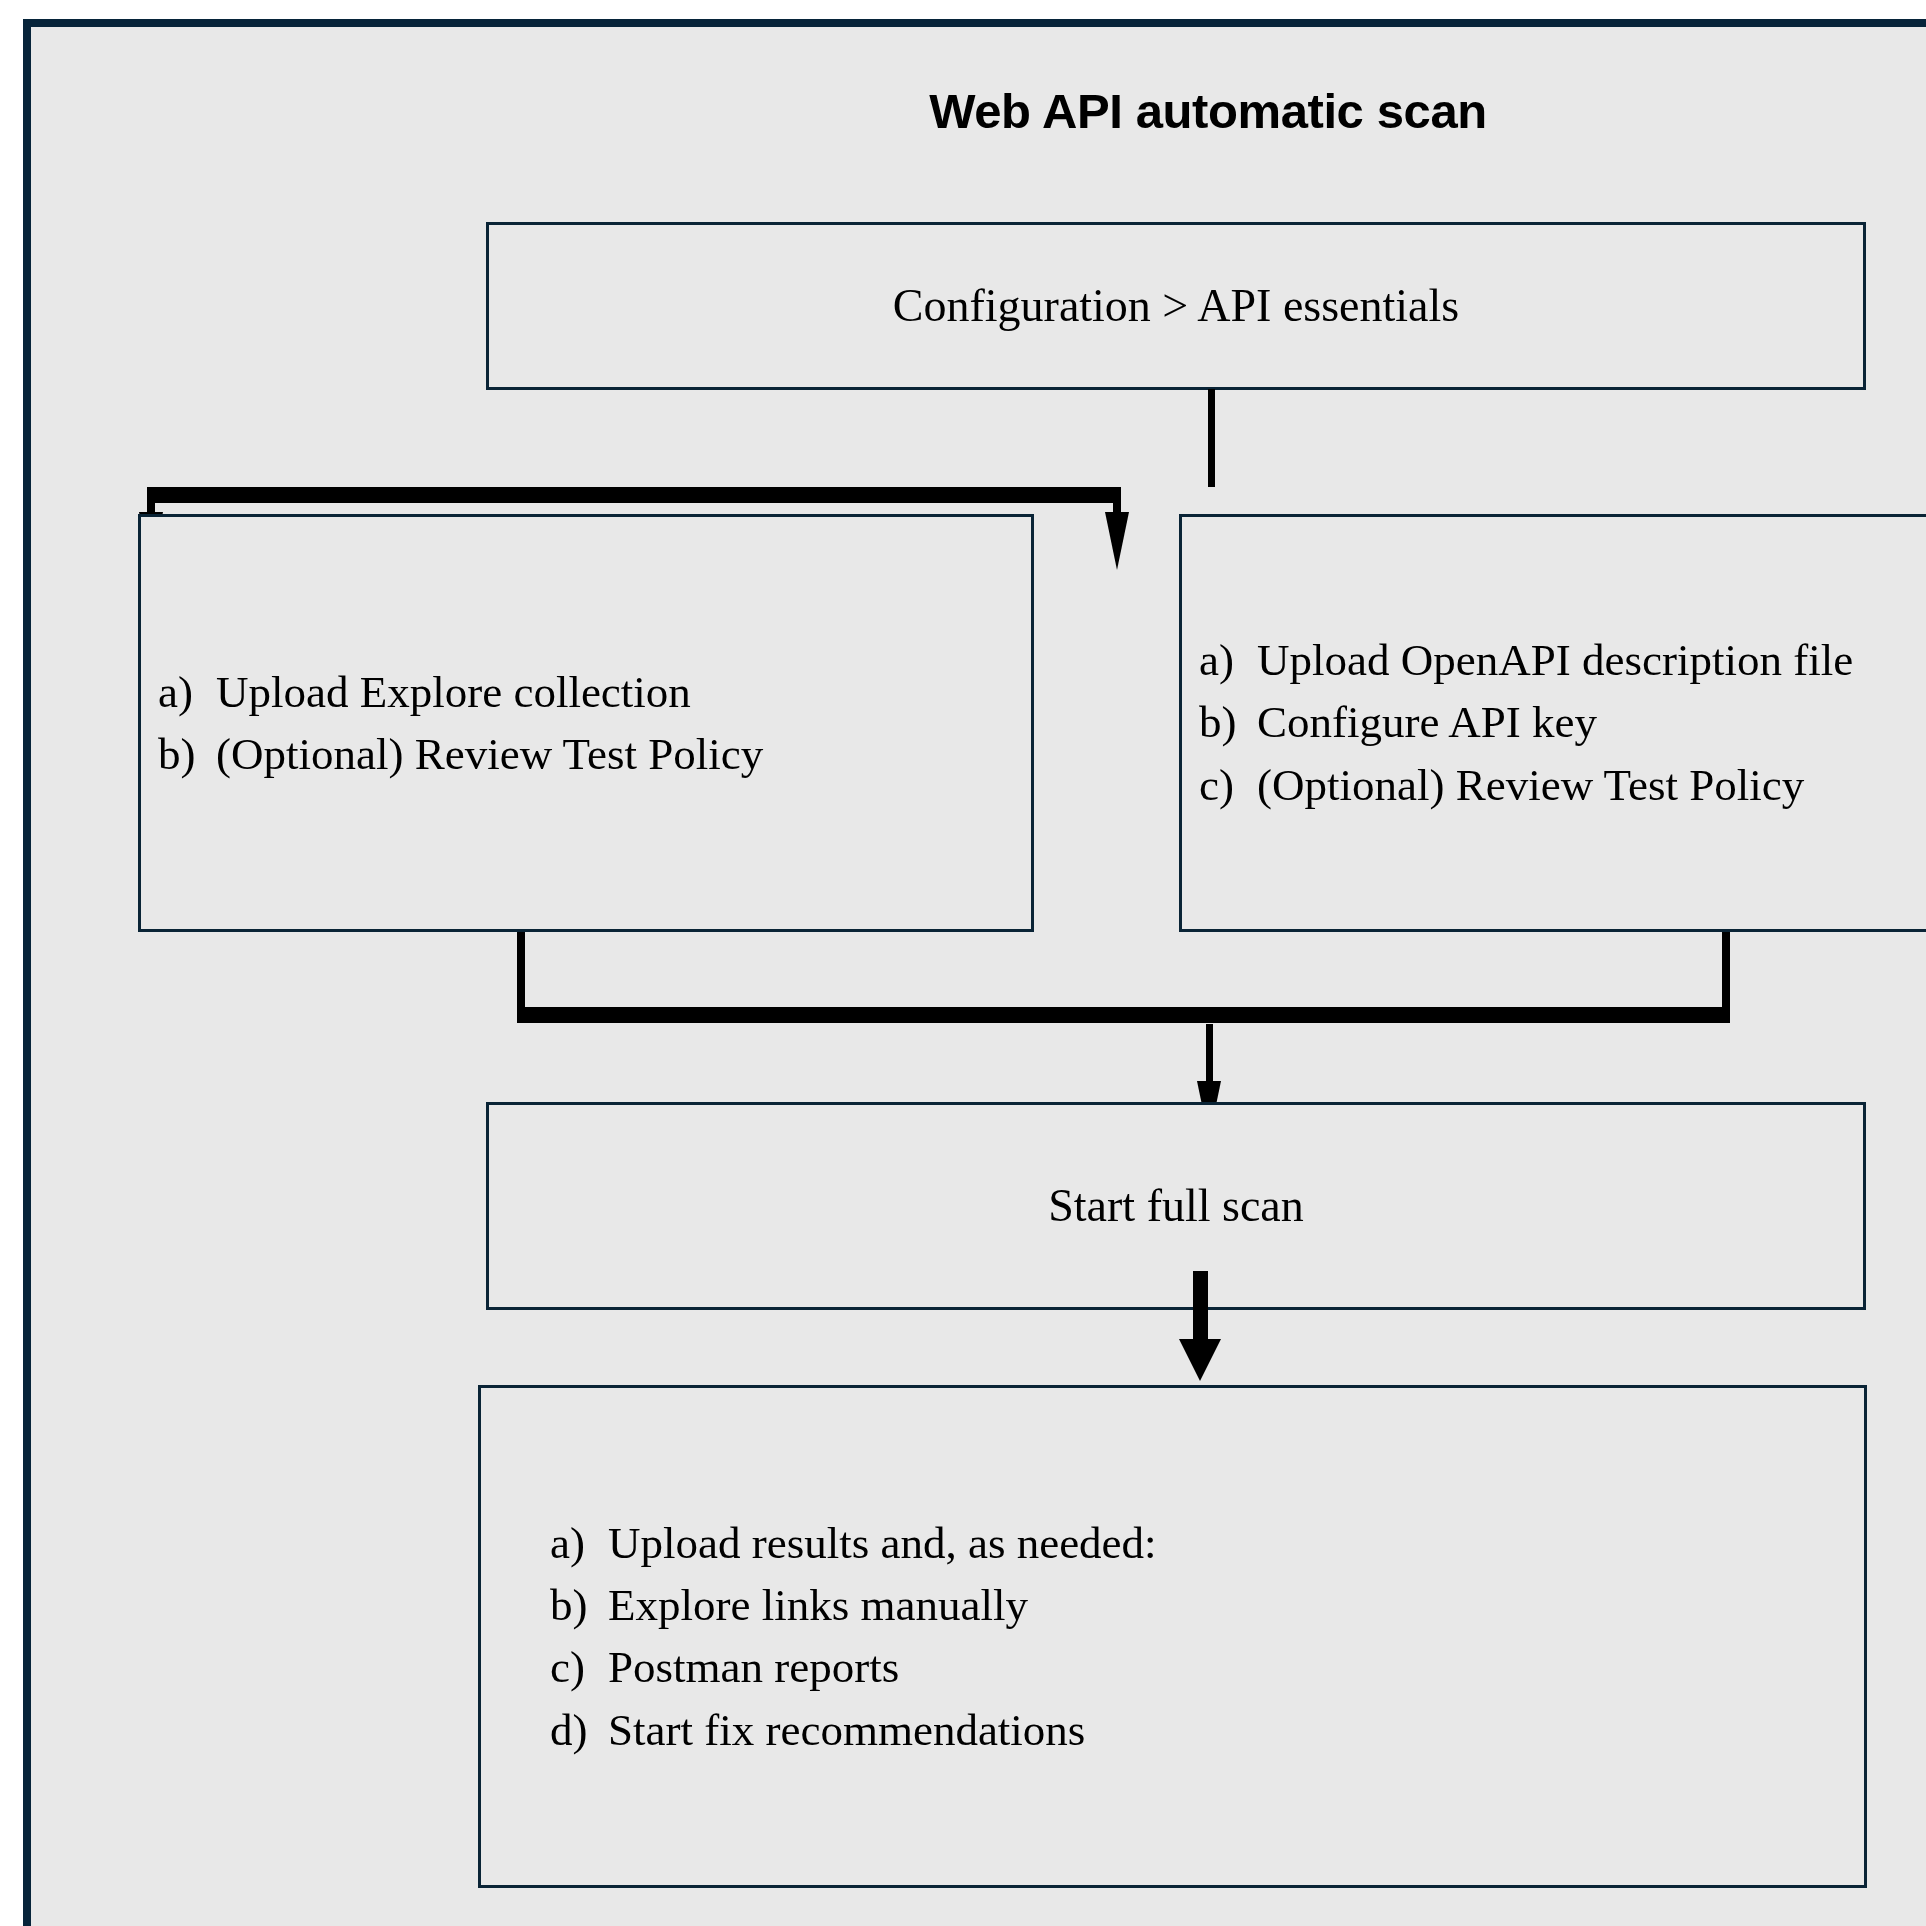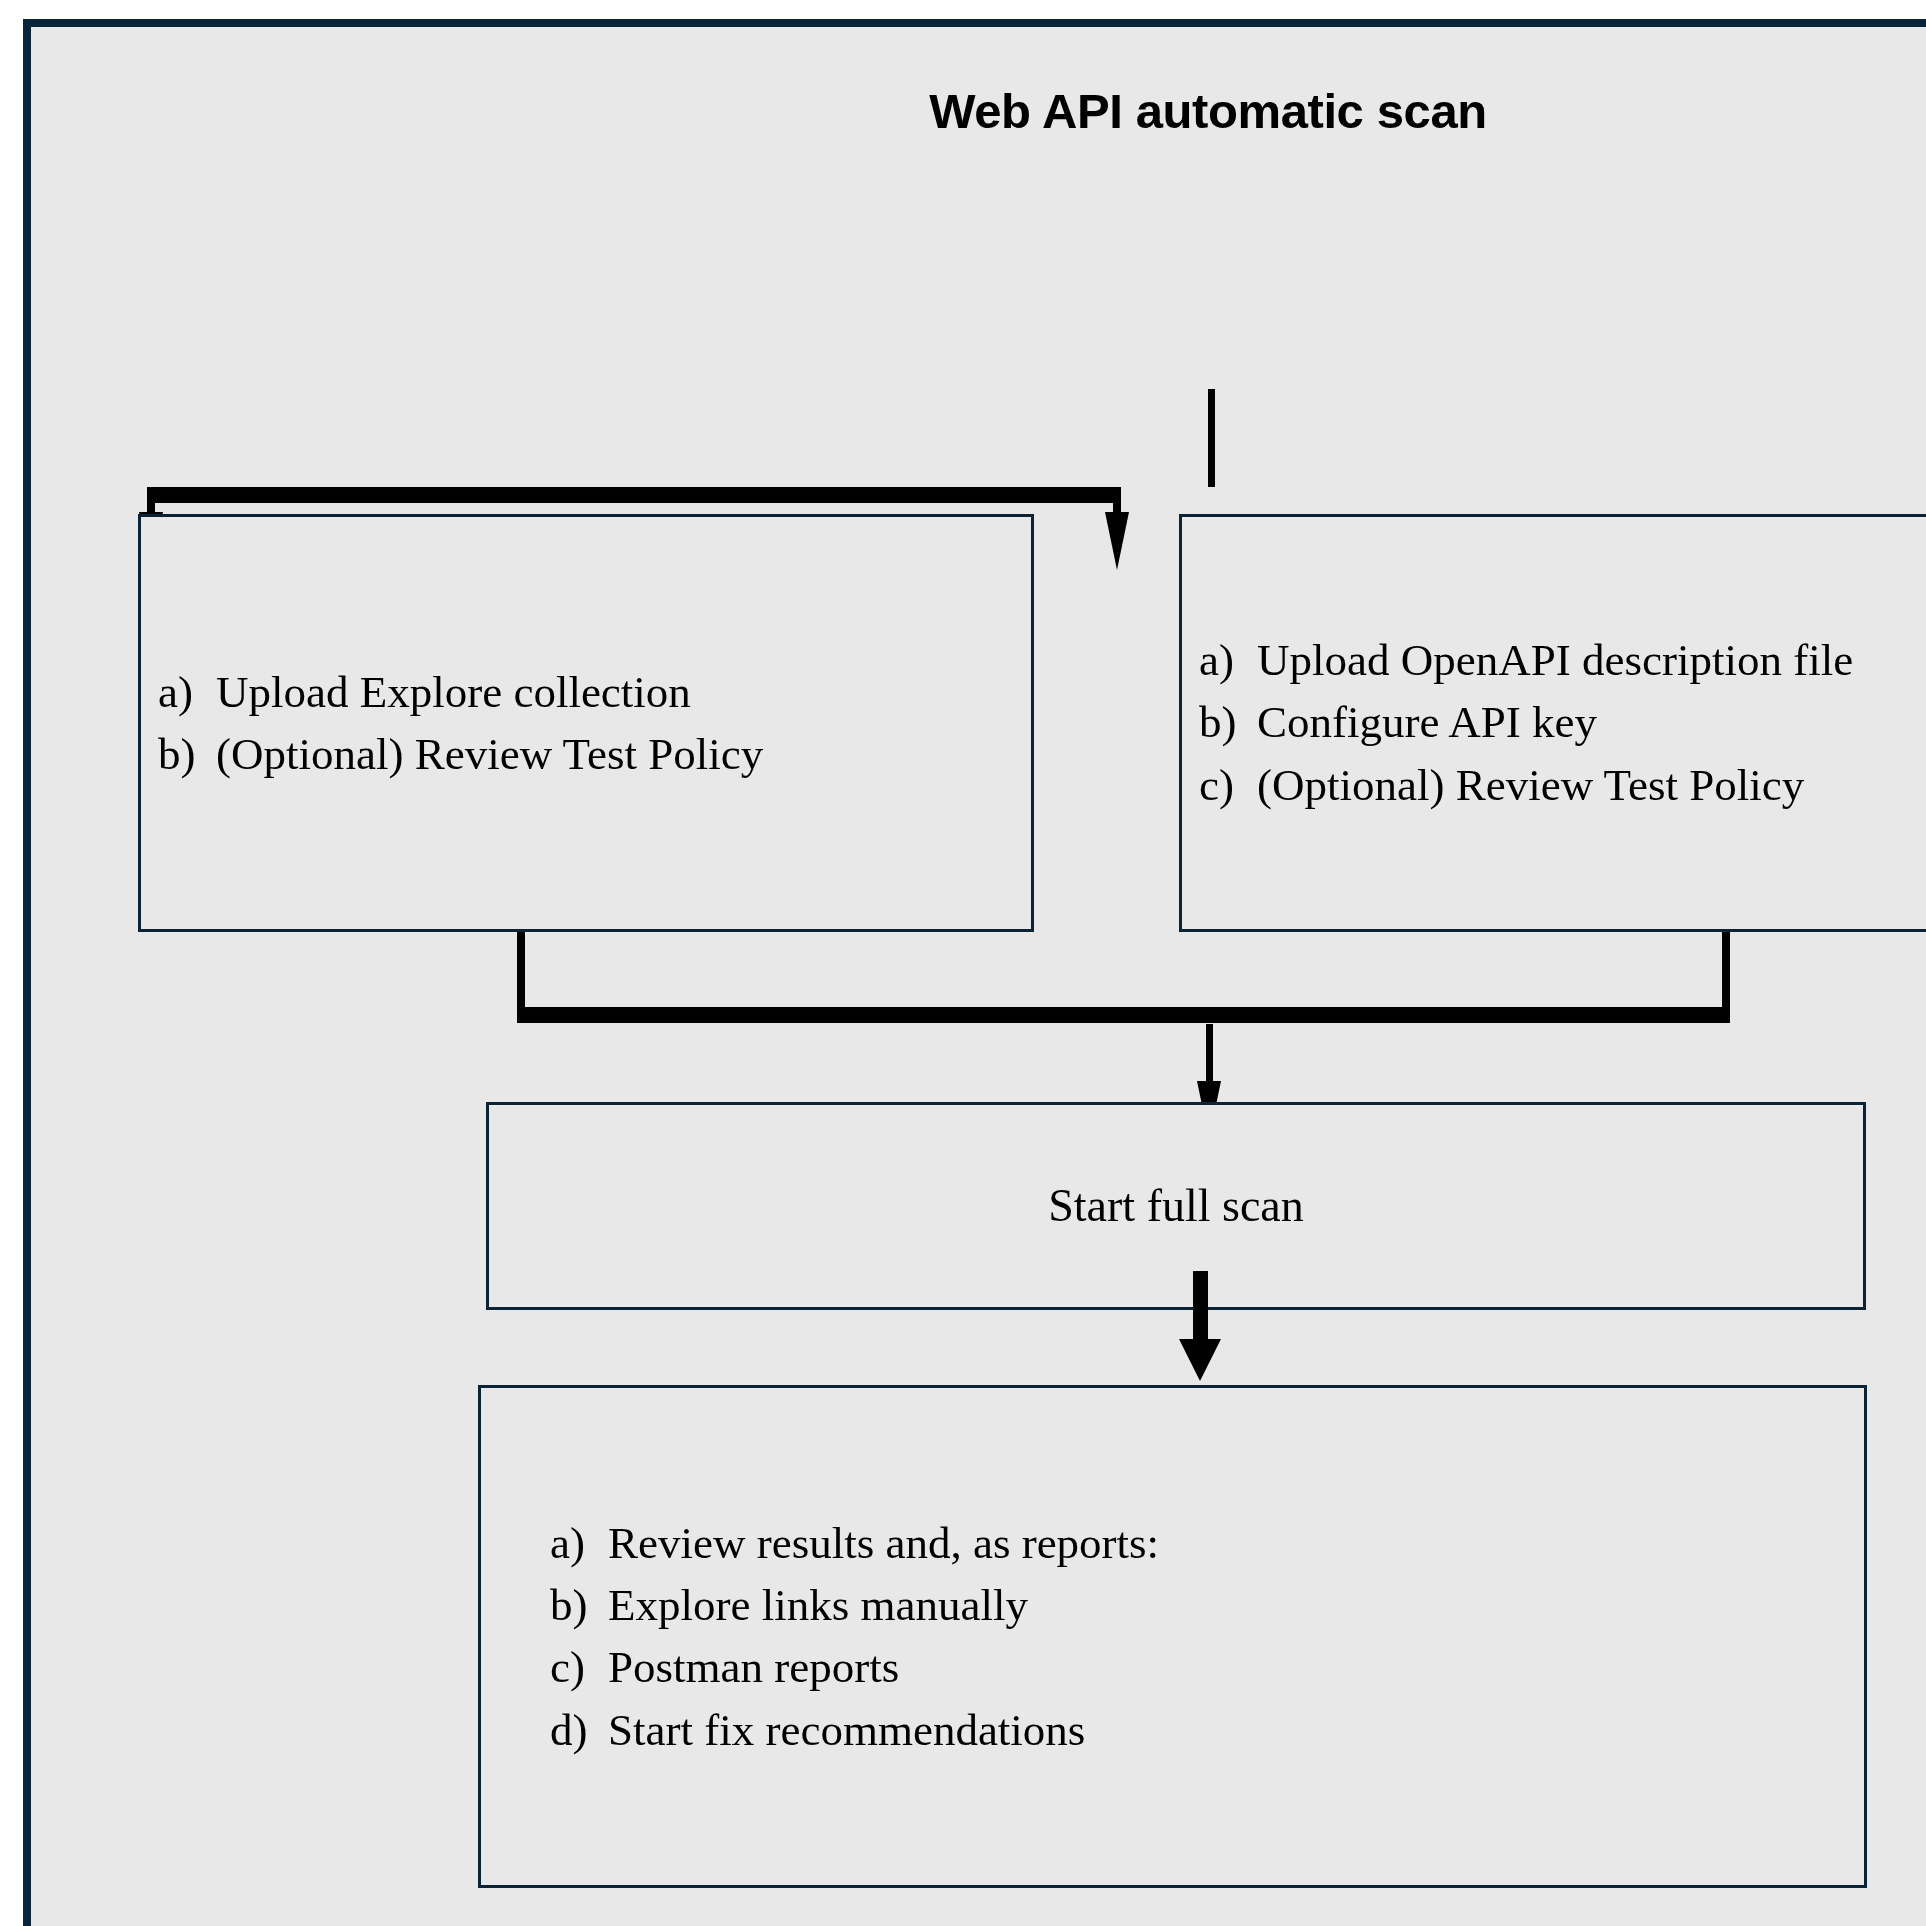--- a/index.html
+++ b/index.html
@@ -106,20 +106,23 @@
     border-top: 42px solid #000000;
   }
 </style>
 </head>
 <body>
 
 <div id="diagram-frame">
 
   <div id="chart-title">Web API automatic scan</div>
 
+  <div class="node-box center-label" style="left:455px; top:195px; width:1380px; height:168px;">
+    <span class="node-label">Configuration &gt; API essentials</span>
+  </div>
 
   <div class="conn" style="left:1177px; top:362px; width:7px; height:98px;"></div>
   <div class="conn" style="left:116px; top:460px; width:973px; height:16px;"></div>
   <div class="conn" style="left:116px; top:460px; width:7.7px; height:25px;"></div>
   <div class="conn" style="left:1082px; top:460px; width:7.7px; height:25px;"></div>
   <div class="arrow-head-thin" style="left:108px; top:485px;"></div>
   <div class="arrow-head-thin" style="left:1074px; top:485px;"></div>
 
   <div class="node-box" style="left:107px; top:487px; width:896px; height:418px;">
     <div class="node-list">
@@ -161,21 +164,21 @@
     <span class="node-label">Start full scan</span>
   </div>
 
   <div class="conn" style="left:1162px; top:1244px; width:14.6px; height:69px;"></div>
   <div class="arrow-head-fat" style="left:1148px; top:1312px;"></div>
 
   <div class="node-box" style="left:447px; top:1358px; width:1389px; height:503px;">
     <div class="node-list" style="padding:0 69px;">
       <div class="list-row">
         <span class="list-marker">a)</span>
-        <span class="list-text">Review results and, as reports:</span>
+        <span class="list-text">Upload results and, as needed:</span>
       </div>
       <div class="list-row">
         <span class="list-marker">b)</span>
         <span class="list-text">Explore links manually</span>
       </div>
       <div class="list-row">
         <span class="list-marker">c)</span>
         <span class="list-text">Postman reports</span>
       </div>
       <div class="list-row">

